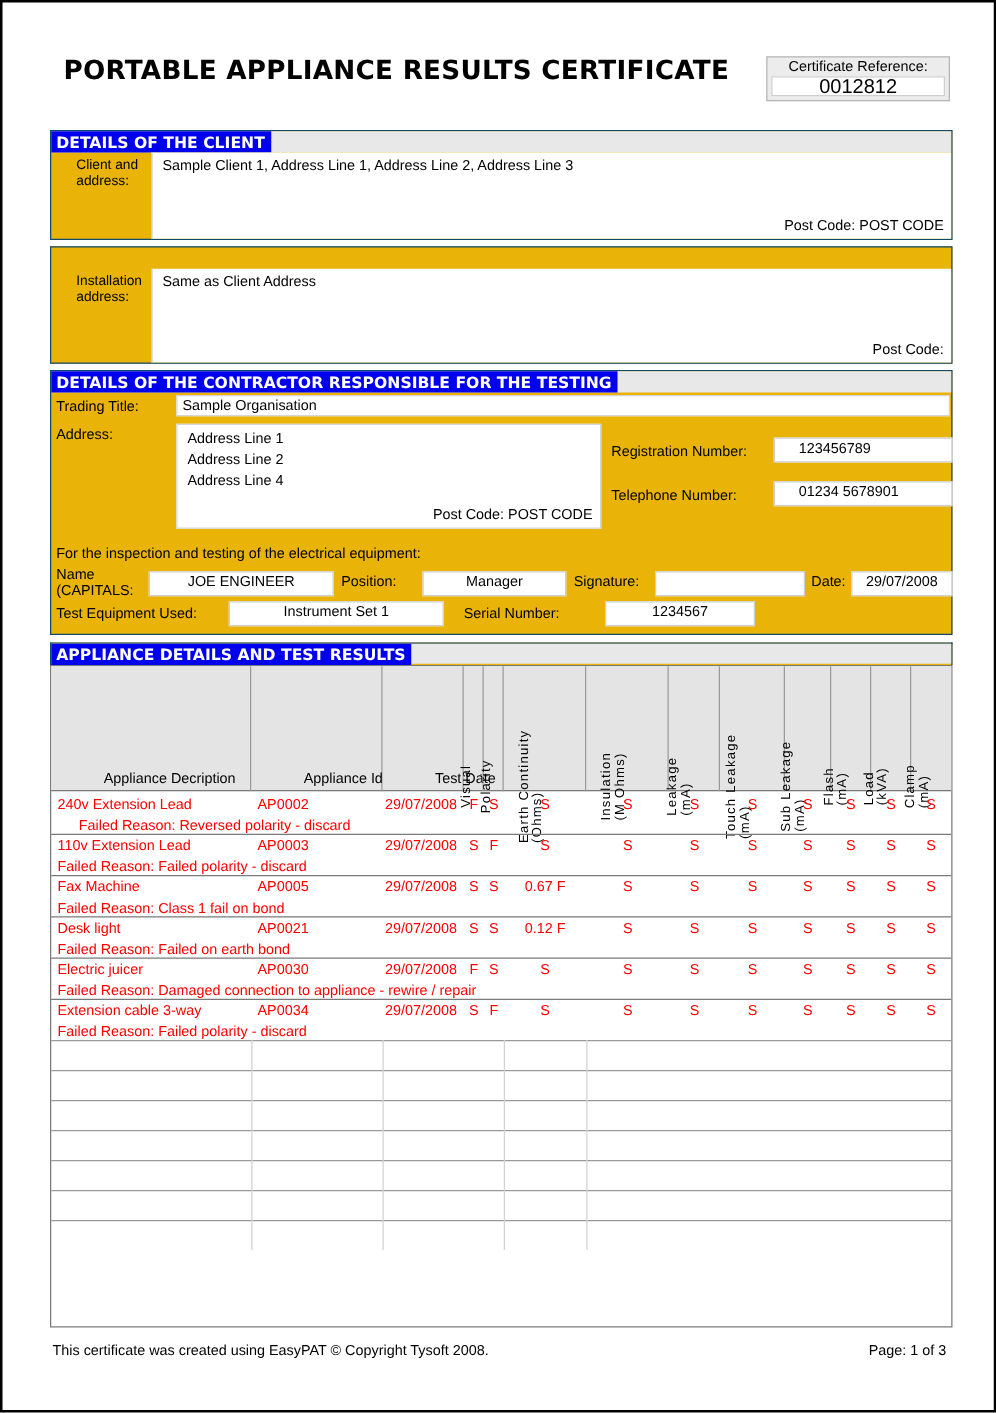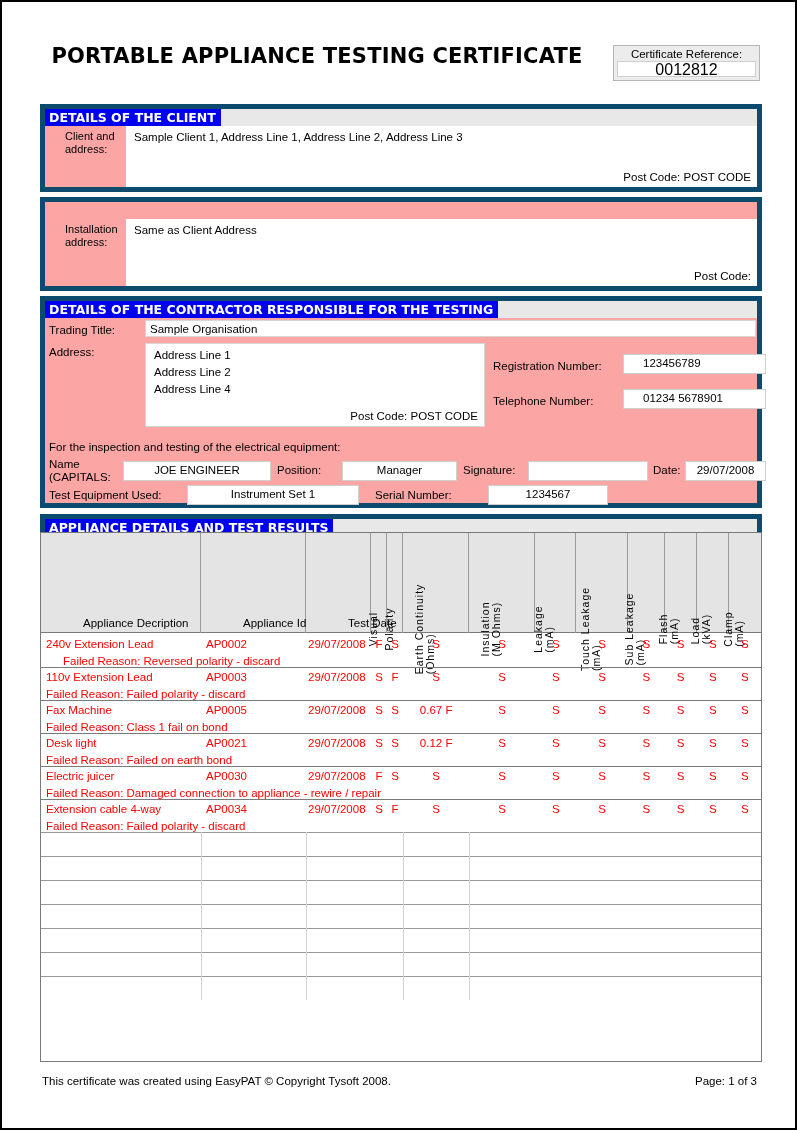--- a/index.html
+++ b/index.html
@@ -31,21 +31,21 @@
     background:#ececec; border:1px solid #b5b5b5;
     font-size:11.5px;
   }
   .cert-label { text-align:center; padding-top:2px; }
   .cert-val {
     margin:1px 3px 0 3px; height:16px; background:#fff; border:1px solid #cfcfcf;
     text-align:center; font-size:16px; line-height:15px;
   }
 
   
-  .section { position:absolute; border:5px solid #0c4a6e; background:#fca5a5; }
+  .section { position:absolute; border:1px solid #0c4a6e; background:#eab308; }
   .sec-title {
     display:inline-block; background:#0000ee; color:#fff;
     font-family:"DejaVu Sans", sans-serif;
     font-weight:bold; font-size:12.5px; line-height:15px;
     padding:1px 5px 1px 4px;
     position:absolute; left:0; top:0;
   }
   .sec-titlebar { position:relative; height:17px; background:#e8e8e8; }
 
   
@@ -87,21 +87,21 @@
   
   .footer-left { position:absolute; left:40px; top:1073px; font-size:11.5px; }
   .footer-right { position:absolute; right:38px; top:1073px; font-size:11.5px; }
 </style>
 </head>
 <body>
 
 <div class="page">
   <div class="inner">
 
-    <div class="doc-title">PORTABLE APPLIANCE TESTING CERTIFICATE</div>
+    <div class="doc-title">PORTABLE APPLIANCE RESULTS CERTIFICATE</div>
 
     <div class="cert-box">
       <div class="cert-label">Certificate Reference:</div>
       <div class="cert-val">0012812</div>
     </div>
 
     <div class="section" style="left:38px; top:102px; width:722px; height:88px;">
       <div class="sec-titlebar">
         <div class="sec-title">DETAILS OF THE CLIENT</div>
       </div>
@@ -331,21 +331,21 @@
             <div class="cellv" style="top: 4px; left: 494.211px; width: 41.0526px; text-align: center;">S</div>
             <div class="cellv" style="top: 4px; left: 535.263px; width: 51.762px; text-align: center;">S</div>
             <div class="cellv" style="top: 4px; left: 587.025px; width: 36.5904px; text-align: center;">S</div>
             <div class="cellv" style="top: 4px; left: 623.616px; width: 32.1281px; text-align: center;">S</div>
             <div class="cellv" style="top: 4px; left: 655.744px; width: 32.1281px; text-align: center;">S</div>
             <div class="cellv" style="top: 4px; left: 687.872px; width: 32.1281px; text-align: center;">S</div>
             <div class="reason" style="top: 21px;">Failed Reason: Damaged connection to appliance - rewire / repair</div>
           </div>
           <div class="row" style="top: 266px; height: 33px;">
             <div class="rsep"></div>
-            <div class="cellv" style="top: 4px; left: 5px;">Extension cable 4-way</div>
+            <div class="cellv" style="top: 4px; left: 5px;">Extension cable 3-way</div>
             <div class="cellv" style="top: 4px; left: 165px;">AP0034</div>
             <div class="cellv" style="top: 4px; left: 267px;">29/07/2008</div>
             <div class="cellv" style="top: 4px; left: 330px; width: 16.0641px; text-align: center;">S</div>
             <div class="cellv" style="top: 4px; left: 346.064px; width: 16.0641px; text-align: center;">F</div>
             <div class="cellv" style="top: 4px; left: 362.128px; width: 66.0412px; text-align: center;">S</div>
             <div class="cellv" style="top: 4px; left: 428.169px; width: 66.0412px; text-align: center;">S</div>
             <div class="cellv" style="top: 4px; left: 494.211px; width: 41.0526px; text-align: center;">S</div>
             <div class="cellv" style="top: 4px; left: 535.263px; width: 51.762px; text-align: center;">S</div>
             <div class="cellv" style="top: 4px; left: 587.025px; width: 36.5904px; text-align: center;">S</div>
             <div class="cellv" style="top: 4px; left: 623.616px; width: 32.1281px; text-align: center;">S</div>

